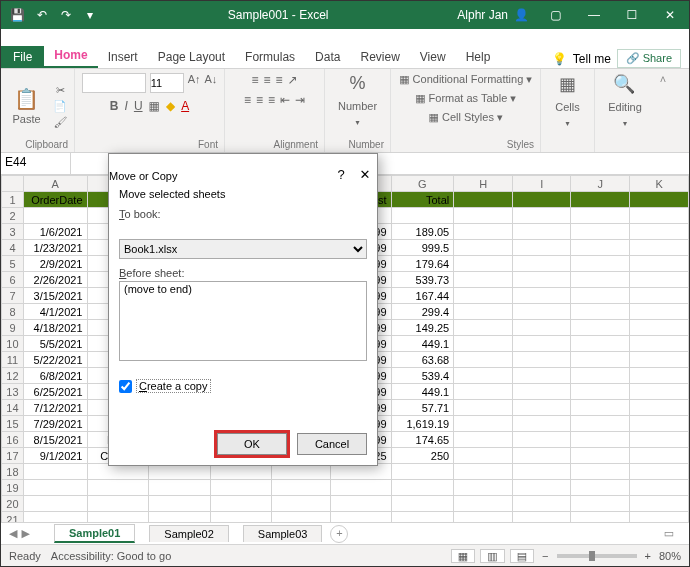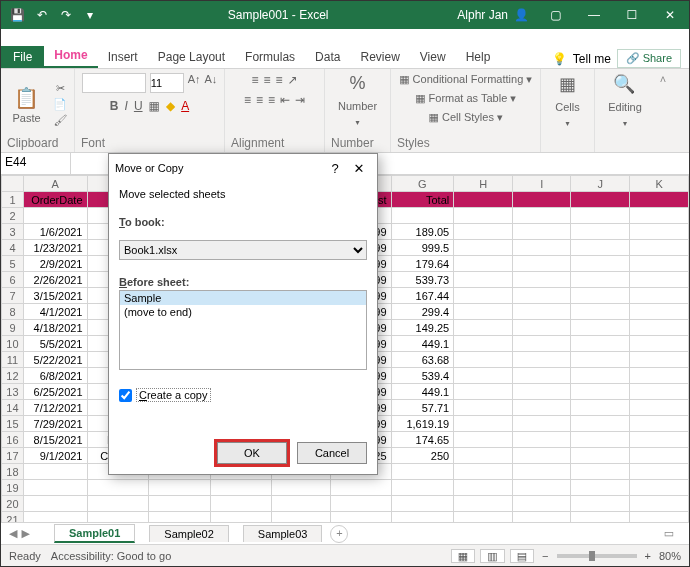--- a/index.html
+++ b/index.html
@@ -18,21 +18,21 @@
 .tabs { background:#fff; height:40px; display:flex; align-items:flex-end; border-bottom:1px solid #d4d4d4; font-size:12px; }
 .tab { padding:4px 10px; cursor:pointer; color:#444; }
 .tab.active { color:#ec4899; border-bottom:2px solid #217346; font-weight:600; }
 .tab.file { background:#217346; color:#fff; padding:4px 12px; }
 .tabs-right { margin-left:auto; display:flex; align-items:center; gap:6px; padding-right:8px; }
 .share-btn { border:1px solid #c2d8cc; padding:2px 8px; color:#217346; font-size:11px; }
 
 
 .ribbon { background:#f3f2f1; height:84px; border-bottom:1px solid #d4d4d4; display:flex; font-size:11px; color:#666; }
 .rgroup { border-right:1px solid #e1e1e1; padding:4px 6px 2px 6px; display:flex; flex-direction:column; justify-content:space-between; align-items:center; }
-.rgroup .label { font-size:12px; color:#777; text-align:left; width:100%; }
+.rgroup .label { font-size:10px; color:#777; text-align:right; width:100%; }
 .rgroup .body { flex:1; display:flex; align-items:center; gap:6px; }
 
 .paste-big { display:flex; flex-direction:column; align-items:center; gap:2px; width:40px; }
 .paste-big .ic { font-size:20px; }
 .mini-col { display:flex; flex-direction:column; gap:2px; }
 .mini-col span { width:16px; height:14px; display:flex; align-items:center; justify-content:center; font-size:11px; }
 
 .font-body { display:flex; flex-direction:column; gap:2px; }
 .font-row1 { display:flex; gap:4px; }
 .font-row1 select, .font-row1 input { font-size:11px; height:20px; }
@@ -58,46 +58,46 @@
 .fxbar { flex:1; padding:2px 6px; }
 
 
 .grid-wrap { position:relative; height:348px; overflow:hidden; border-bottom:1px solid #d4d4d4; }
 table.sheet { border-collapse:collapse; font-size:11px; }
 table.sheet th, table.sheet td { border:1px solid #d4d4d4; height:16px; padding:0 4px; text-align:right; font-weight:normal; }
 table.sheet th { background:#f3f2f1; color:#666; text-align:center; }
 table.sheet th.rowhdr { width:22px; }
 table.sheet th.colhdr { text-align:center; }
 .col-w { width:64px; }
-.hdr-row td { background:#be185d; font-weight:bold; text-align:center; }
+.hdr-row td { background:#4d7c0f; font-weight:bold; text-align:center; }
 table.sheet td.text { text-align:center; }
 
 
 .sheettabs { height:22px; display:flex; align-items:center; font-size:11px; border-bottom:1px solid #d4d4d4; padding-left:8px; gap:2px;}
 .sheettabs .nav { display:flex; gap:4px; color:#888; padding-right:10px; }
 .sheettab { padding:2px 14px; border:1px solid #ccc; border-bottom:none; background:#f3f2f1; cursor:pointer;margin-left:12px; }
 .sheettab.active { background:#fff; border-bottom:2px solid #217346; color:#217346; font-weight:600; }
 .addsheet { margin-left:6px; width:18px; height:18px; border:1px solid #ccc; border-radius:50%; text-align:center; line-height:15px; color:#888; cursor:pointer; background:#fff; }
 
 
 .statusbar { height:22px; background:#f3f2f1; display:flex; align-items:center; font-size:11px; color:#555; padding:0 8px; gap:10px; }
 .statusbar .right { margin-left:auto; display:flex; align-items:center; gap:8px; }
 .view-btns span { border:1px solid #ccc; padding:0 6px; margin-left:2px; background:#fff; cursor:pointer;}
 .zoom-slider { width:80px; height:4px; background:#c8c8c8; position:relative; }
 .zoom-slider .thumb { position:absolute; left:40%; top:-3px; width:6px; height:10px; background:#888; }
 
 
 .dialog { position:absolute; left:107px; top:152px; width:270px; background:#fff; border:1px solid #888; box-shadow:3px 3px 12px rgba(0,0,0,.3); font-size:11px; z-index:10; }
-.dialog .dtitle { height:28px; display:flex; align-items:center; padding:0 6px; }
+.dialog .dtitle { height:28px; display:flex; align-items:flex-end; padding:0 0; }
 .dialog .dtitle .spacer { flex:1; }
 .dialog .dtitle .dbtn { width:24px; text-align:center; cursor:pointer; font-size:13px; }
 .dialog .dbody { padding:6px 10px 10px 10px; }
-.dialog label { color:#444; display:block; margin-top:16px;font-weight:bold; }
+.dialog label { color:#444; display:block; margin-top:8px; }
 .dialog label u { text-decoration:underline; }
-.dialog select { width:100%; height:20px; font-size:11px; border:1px solid #aaa; margin-top:12px; }
+.dialog select { width:100%; height:20px; font-size:11px; border:1px solid #aaa; margin-top:19px; }
 .dialog .listbox { width:100%; height:80px; border:1px solid #aaa; margin-top:2px; background:#fff; overflow:auto; }
 .dialog .listbox div { padding:1px 4px; }
 .dialog .listbox div.sel { background:#cde6f7; }
 .dialog .chk { margin-top:18px; display:flex; align-items:center; gap:4px; }
 .dialog .chk span{ border:1px dotted #888; padding:0 2px;}
 .dialog .btns { display:flex; justify-content:flex-end; gap:10px; margin-top:40px; }
 .dialog button { width:70px; height:22px; font-size:11px; border:1px solid #888; background:#e9e9e9; cursor:pointer; }
 .dialog button.ok { outline:3px solid #d62e2e;margin-left:28px; }
 
 
@@ -593,21 +593,20 @@
     <div class="spacer"></div>
     <span class="dbtn">?</span>
     <span class="dbtn">✕</span>
   </div>
   <div class="dbody">
     <div>Move selected sheets</div>
     <label><u>T</u>o book:</label>
     <select><option>Book1.xlsx</option></select>
     <label><u>B</u>efore sheet:</label>
     <div class="listbox" id="before-list">
-        <div class="sel">Sample</div>
         <div class="">(move to end)</div>
       </div>
     <div class="chk">
       <input type="checkbox" checked="" style="">
       <span><u>C</u>reate a copy</span>
     </div>
     <div class="btns">
       <button class="ok">OK</button>
       <button>Cancel</button>
     </div>

